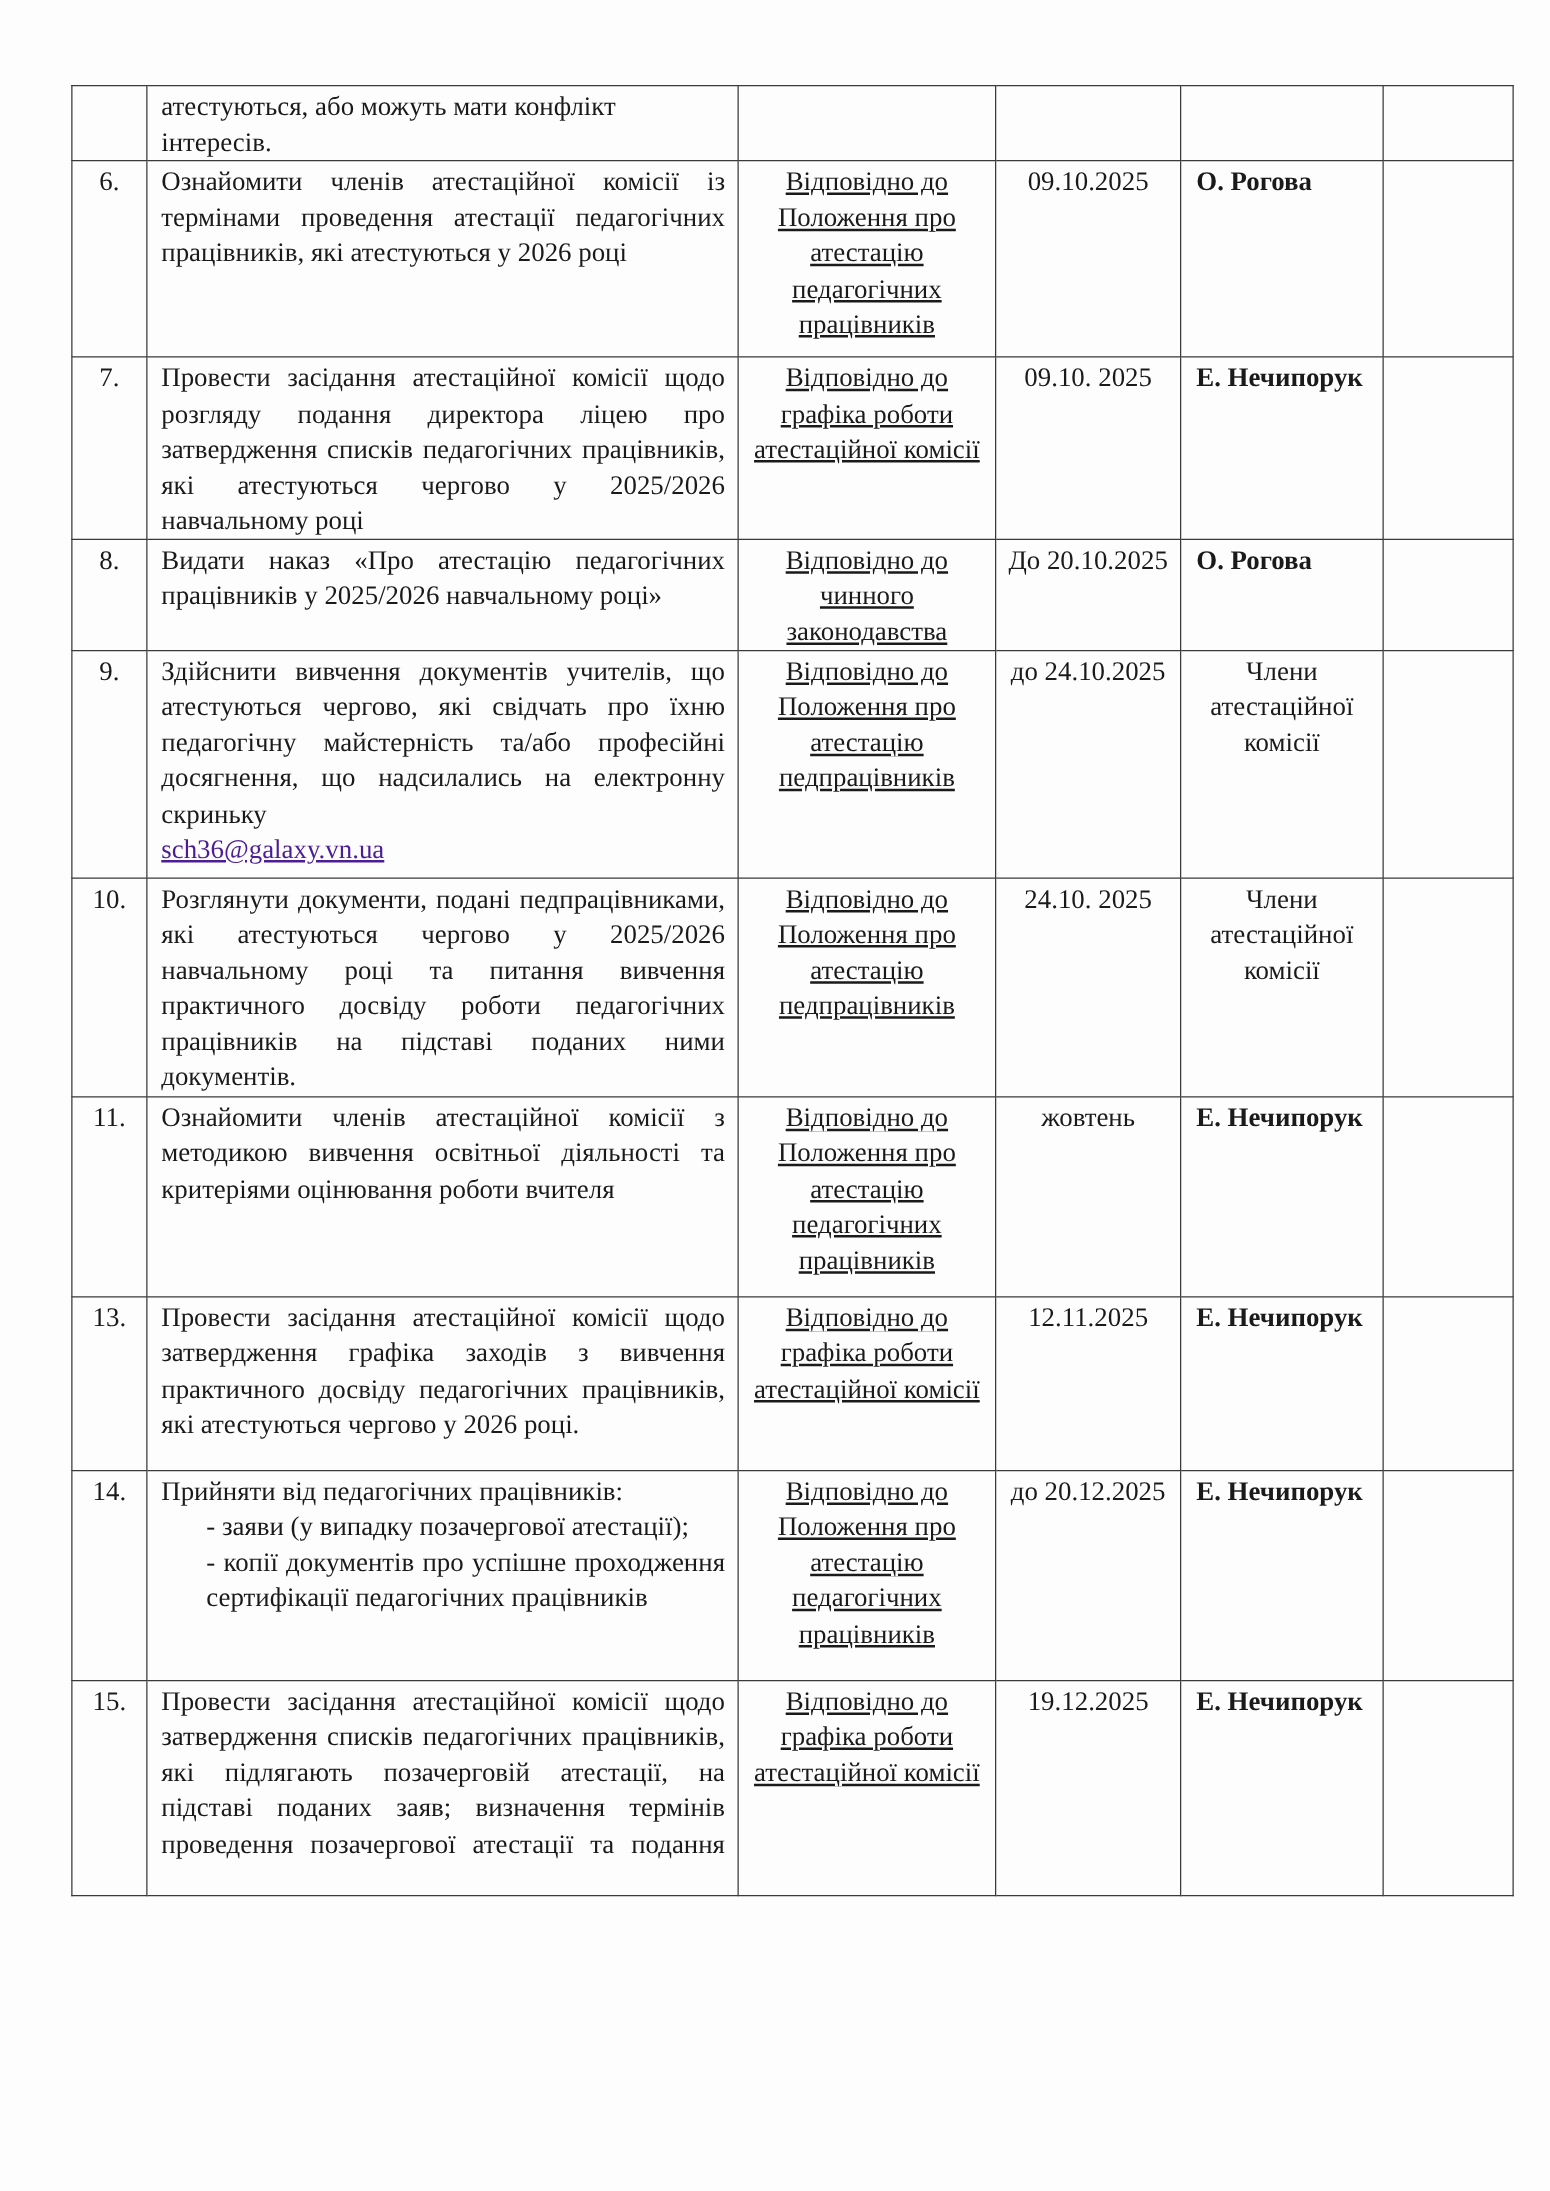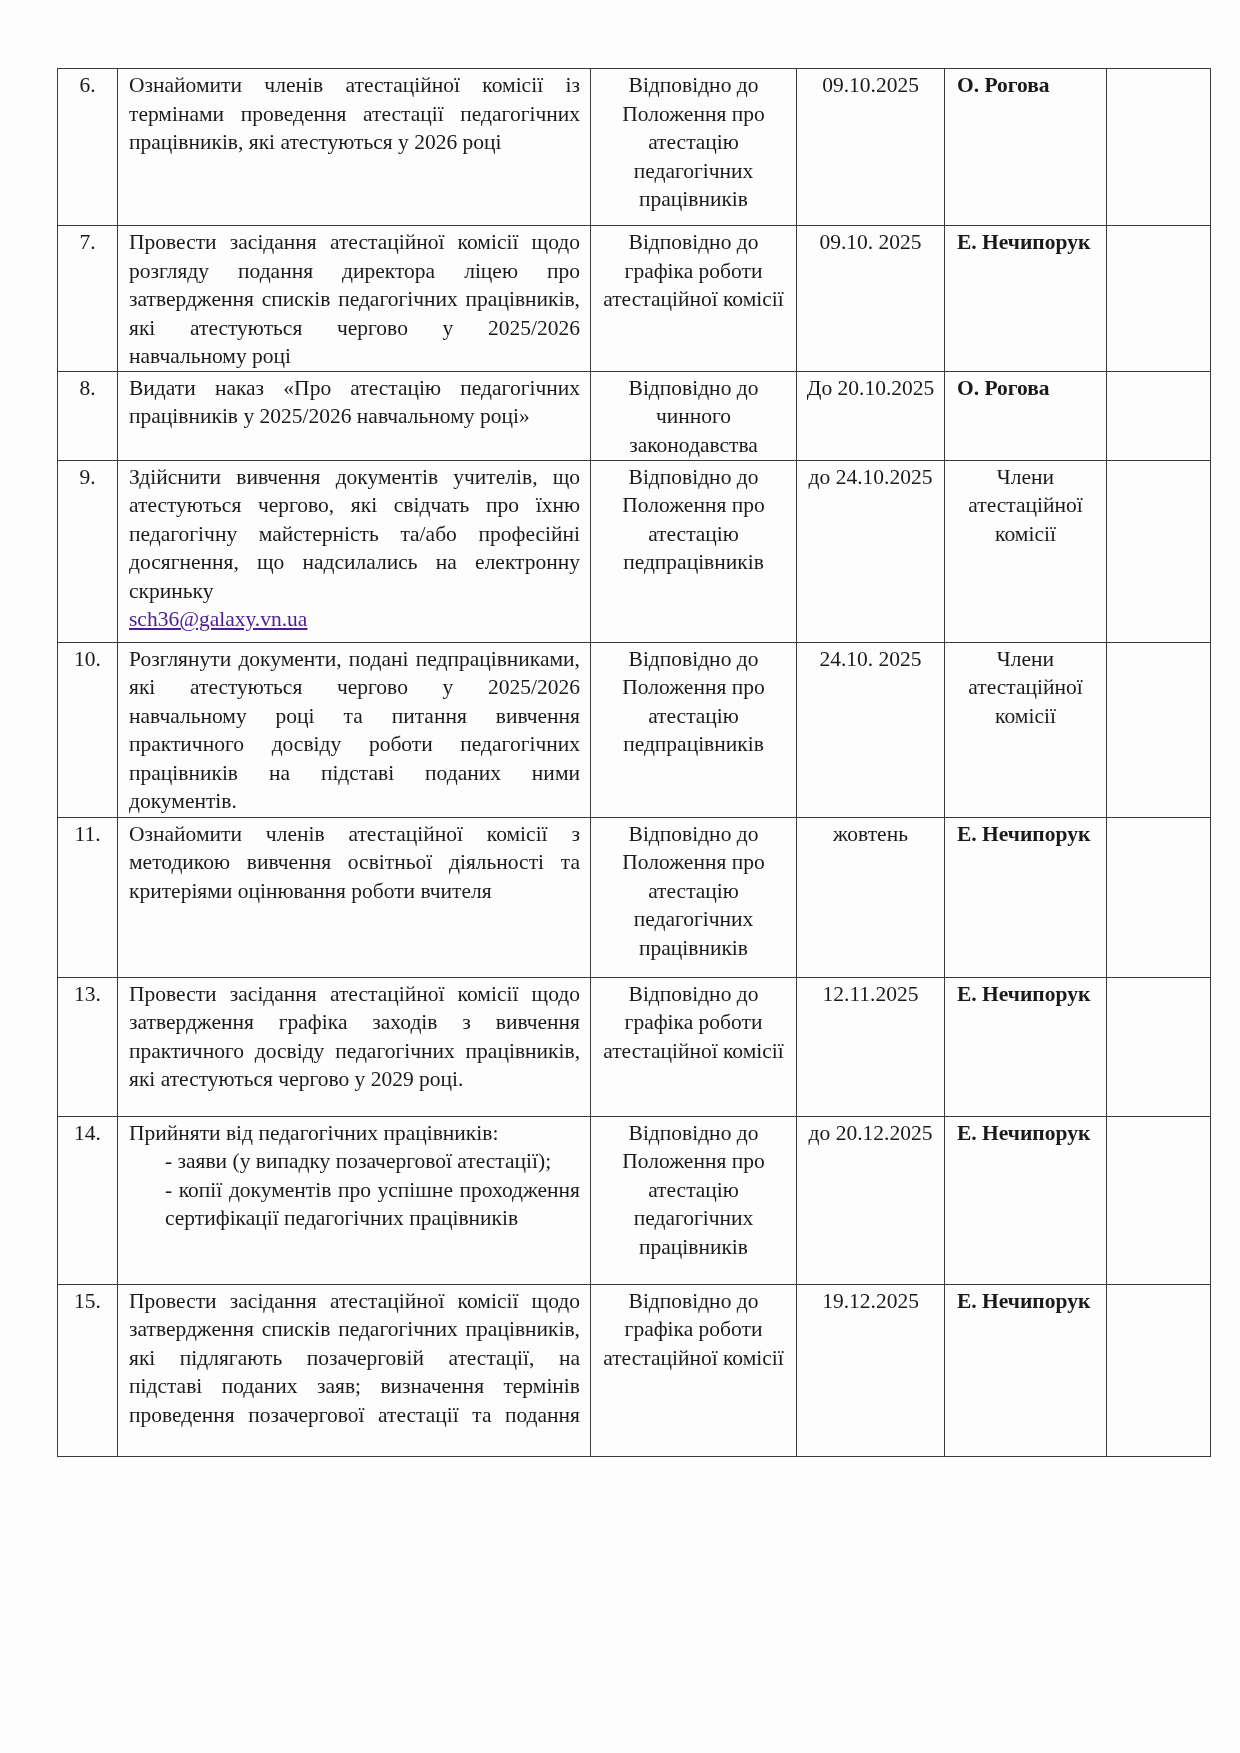--- a/index.html
+++ b/index.html
@@ -10,21 +10,21 @@
   table.plan td { border: 1.5px solid #3a3a3a; vertical-align: top; padding: 0; font-size: 21.5px; line-height: 28.5px; }
   col.c-num { width: 60px; }
   col.c-act { width: 473px; }
   col.c-basis { width: 206px; }
   col.c-date { width: 148px; }
   col.c-resp { width: 162px; }
   col.c-extra { width: 104px; }
   .num { text-align: center; padding-top: 2px !important; }
   .act { text-align: justify; padding: 2px 10px 0 11px !important; }
   .act .line { display: block; }
-  .basis { text-align: center; padding: 2px 4px 0 4px !important; }
+  .basis { text-align: center; padding: 2px 4px 0 4px !important; text-decoration: underline; }
   .date { text-align: center; padding: 2px 2px 0 2px !important; }
   .resp { text-align: center; padding: 2px 4px 0 4px !important; }
   .resp.left { text-align: left; padding-left: 12px !important; font-weight: bold; }
   .email { color: #4c1d95; text-decoration: underline; }
   .bullet { display: block; text-align: justify; margin-left: 36px; }
 </style>
 </head>
 <body>
 
 <div class="page">
@@ -32,20 +32,28 @@
     <colgroup>
       <col class="c-num">
         <col class="c-act">
         <col class="c-basis">
         <col class="c-date">
         <col class="c-resp">
         <col class="c-extra">
     </colgroup>
     <tbody>
 
+      <tr style="height:57px">
+        <td class="num"></td>
+        <td class="act" style="text-align:left">атестуються, або можуть мати конфлікт інтересів.</td>
+        <td class="basis"></td>
+        <td class="date"></td>
+        <td class="resp"></td>
+        <td></td>
+      </tr>
 
       <tr style="height:157px">
         <td class="num">6.</td>
         <td class="act">Ознайомити членів атестаційної комісії із термінами проведення атестації педагогічних працівників, які атестуються у 2026 році</td>
         <td class="basis">Відповідно до Положення про атестацію педагогічних працівників</td>
         <td class="date">09.10.2025</td>
         <td class="resp left">О. Рогова</td>
         <td></td>
       </tr>
 
@@ -93,21 +101,21 @@
         <td class="act">Ознайомити членів атестаційної комісії з методикою вивчення освітньої діяльності та критеріями оцінювання роботи вчителя</td>
         <td class="basis">Відповідно до Положення про атестацію педагогічних працівників</td>
         <td class="date">жовтень</td>
         <td class="resp left">Е. Нечипорук</td>
         <td></td>
       </tr>
 
 
       <tr style="height:139px">
         <td class="num">13.</td>
-        <td class="act">Провести засідання атестаційної комісії щодо затвердження графіка заходів з вивчення практичного досвіду педагогічних працівників, які атестуються чергово у 2029 році.</td>
+        <td class="act">Провести засідання атестаційної комісії щодо затвердження графіка заходів з вивчення практичного досвіду педагогічних працівників, які атестуються чергово у 2026 році.</td>
         <td class="basis">Відповідно до графіка роботи атестаційної комісії</td>
         <td class="date">12.11.2025</td>
         <td class="resp left">Е. Нечипорук</td>
         <td></td>
       </tr>
 
       <tr style="height:168px">
         <td class="num">14.</td>
         <td class="act">
           <span class="line" style="text-align:left">Прийняти від педагогічних працівників:</span>

